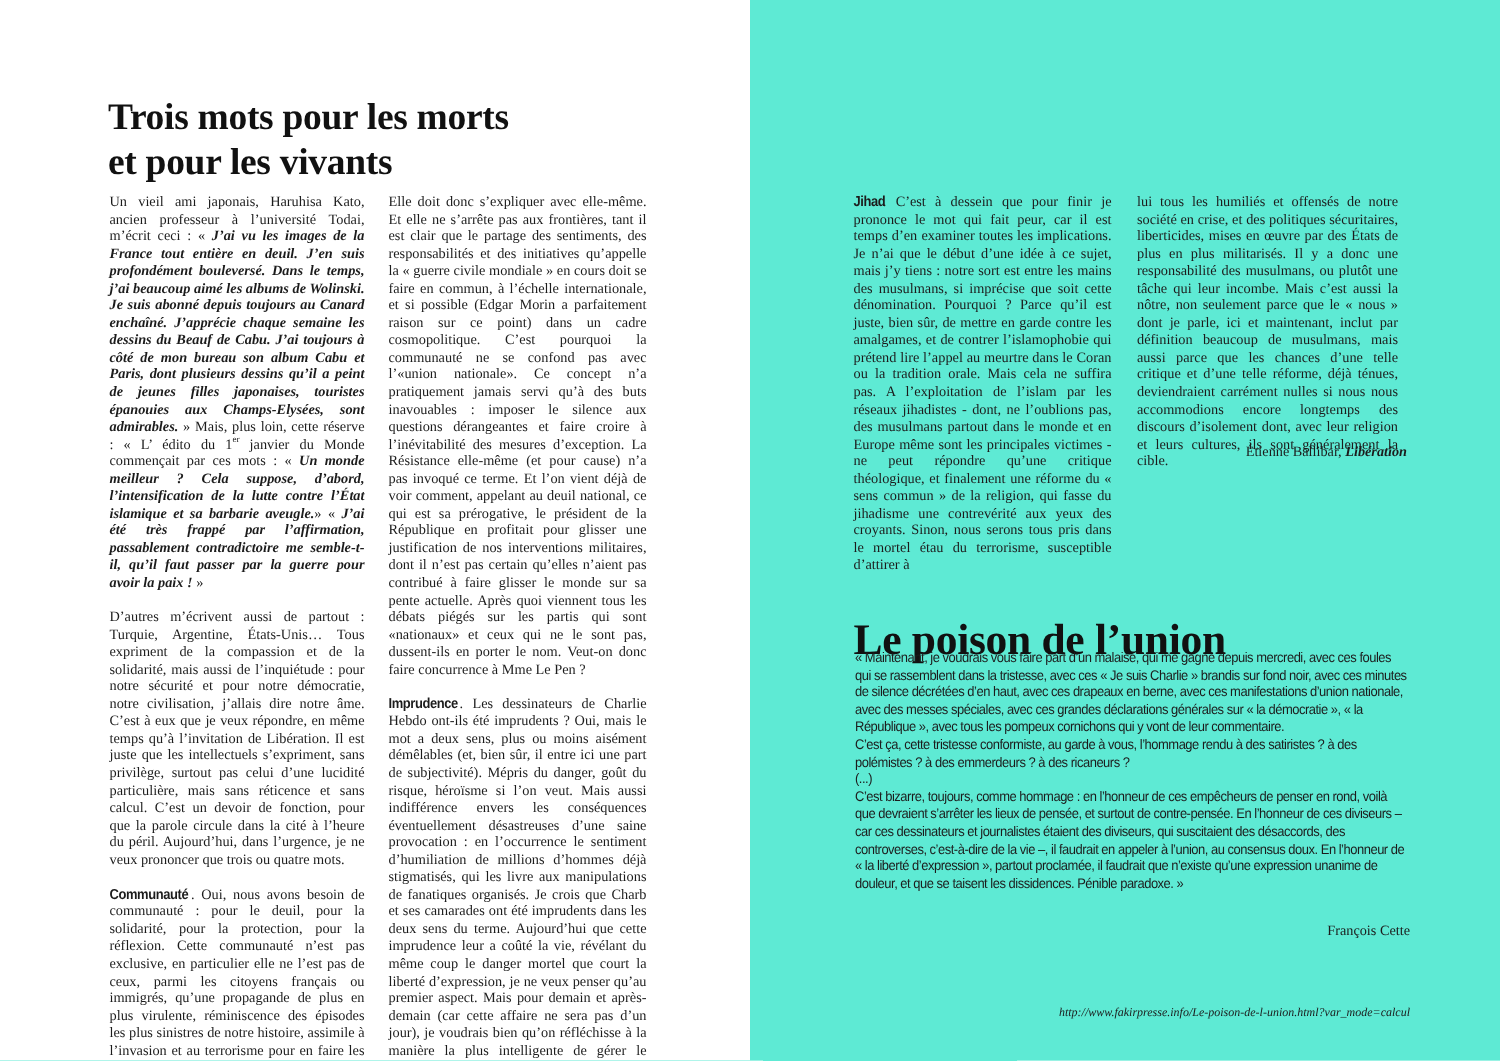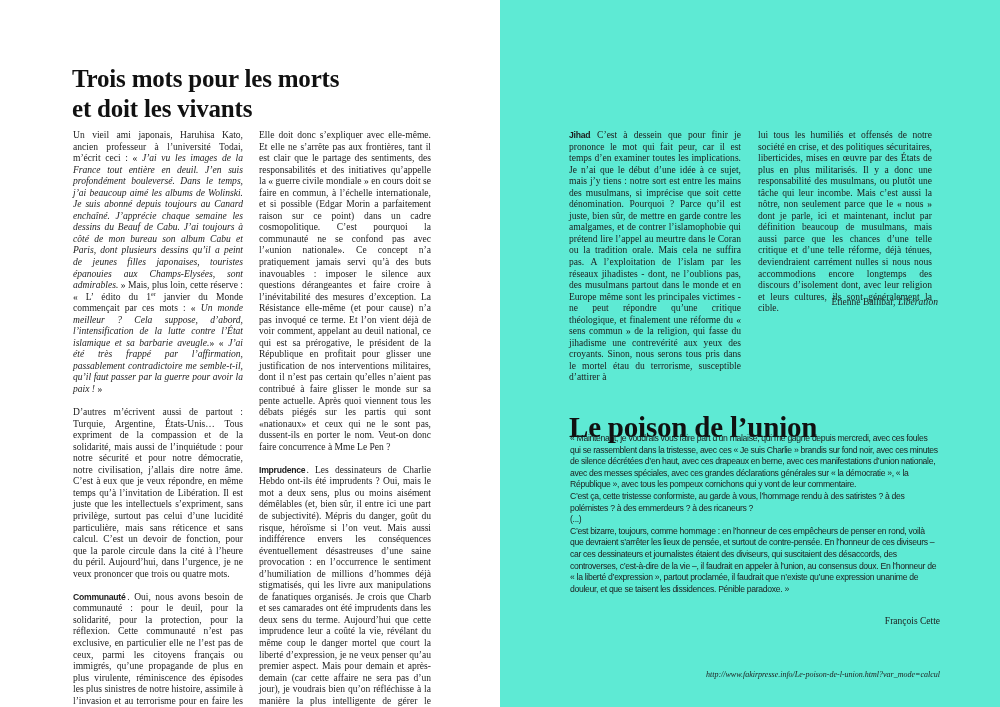--- a/index.html
+++ b/index.html
@@ -31,21 +31,21 @@
   .c2 { left: 259px; top: 129px; width: 172px; }
   .c3 { left: 69px; top: 129px; width: 172px; }
   .c4 { left: 258px; top: 129px; width: 174px; }
 
   .lead {
     font-family: "Liberation Sans", "DejaVu Sans", sans-serif;
     font-weight: bold; font-size: 9.6px; letter-spacing: -0.3px;
     transform: scaleX(0.9); display: inline-block; transform-origin: left center;
     margin-right: -4px;
   }
-  i { font-style: italic; }
+  i { font-style: italic; font-weight: bold; }
   sup { font-size: 6px; line-height: 0; }
 
   .sig {
     position: absolute; text-align: right; font-size: 9.5px; line-height: 11px; color: #1c1c1c;
   }
   .sig .url { font-style: italic; font-size: 7.8px; line-height: 10px; display: block; }
   .sig1 { left: 248px; top: 297px; width: 190px; }
   .sig2 { left: 170px; top: 616px; width: 270px; }
   .sig2 .url { font-size: 8px; margin-top: 43px; }
 
@@ -57,21 +57,21 @@
     width: 396px;
   }
   .quote p { margin: 0; }
 </style>
 </head>
 <body>
 
 <div class="page page-left">
   <h1 class="title t1">
     <span>Trois mots pour les morts</span><br>
-    <span>et doit les vivants</span>
+    <span>et pour les vivants</span>
   </h1>
 
   <div class="col c1">
     <p><span>Un vieil ami japonais, Haruhisa Kato, ancien professeur à l’université Todai, m’écrit ceci : « </span><i>J’ai vu les images de la France tout entière en deuil. J’en suis profondément bouleversé. Dans le temps, j’ai beaucoup aimé les albums de Wolinski. Je suis abonné depuis toujours au Canard enchaîné. J’apprécie chaque semaine les dessins du Beauf de Cabu. J’ai toujours à côté de mon bureau son album Cabu et Paris, dont plusieurs dessins qu’il a peint de jeunes filles japonaises, touristes épanouies aux Champs-Elysées, sont admirables.</i><span> » Mais, plus loin, cette réserve : « L’ édito du 1</span><sup>er</sup><span> janvier du Monde commençait par ces mots : « </span><i>Un monde meilleur ? Cela suppose, d’abord, l’intensification de la lutte contre l’État islamique et sa barbarie aveugle.</i><span>» « </span><i>J’ai été très frappé par l’affirmation, passablement contradictoire me semble-t-il, qu’il faut passer par la guerre pour avoir la paix !</i><span> »</span></p>
     <p>D’autres m’écrivent aussi de partout : Turquie, Argentine, États-Unis… Tous expriment de la compassion et de la solidarité, mais aussi de l’inquiétude : pour notre sécurité et pour notre démocratie, notre civilisation, j’allais dire notre âme. C’est à eux que je veux répondre, en même temps qu’à l’invitation de Libération. Il est juste que les intellectuels s’expriment, sans privilège, surtout pas celui d’une lucidité particulière, mais sans réticence et sans calcul. C’est un devoir de fonction, pour que la parole circule dans la cité à l’heure du péril. Aujourd’hui, dans l’urgence, je ne veux prononcer que trois ou quatre mots.</p>
     <p><span class="lead">Communauté</span><span>. Oui, nous avons besoin de communauté : pour le deuil, pour la solidarité, pour la protection, pour la réflexion. Cette communauté n’est pas exclusive, en particulier elle ne l’est pas de ceux, parmi les citoyens français ou immigrés, qu’une propagande de plus en plus virulente, réminiscence des épisodes les plus sinistres de notre histoire, assimile à l’invasion et au terrorisme pour en faire les boucs émissaires de nos peurs, de notre appauvrissement, ou de nos fantasmes. Mais elle ne l’est pas non plus de ceux qui croient aux thèses du Front national ou que séduit la prose de Houellebecq.</span></p>
   </div>
 
   <div class="col c2">
     <p>Elle doit donc s’expliquer avec elle-même. Et elle ne s’arrête pas aux frontières, tant il est clair que le partage des sentiments, des responsabilités et des initiatives qu’appelle la « guerre civile mondiale » en cours doit se faire en commun, à l’échelle internationale, et si possible (Edgar Morin a parfaitement raison sur ce point) dans un cadre cosmopolitique. C’est pourquoi la communauté ne se confond pas avec l’«union nationale». Ce concept n’a pratiquement jamais servi qu’à des buts inavouables : imposer le silence aux questions dérangeantes et faire croire à l’inévitabilité des mesures d’exception. La Résistance elle-même (et pour cause) n’a pas invoqué ce terme. Et l’on vient déjà de voir comment, appelant au deuil national, ce qui est sa prérogative, le président de la République en profitait pour glisser une justification de nos interventions militaires, dont il n’est pas certain qu’elles n’aient pas contribué à faire glisser le monde sur sa pente actuelle. Après quoi viennent tous les débats piégés sur les partis qui sont «nationaux» et ceux qui ne le sont pas, dussent-ils en porter le nom. Veut-on donc faire concurrence à Mme Le Pen ?</p>

